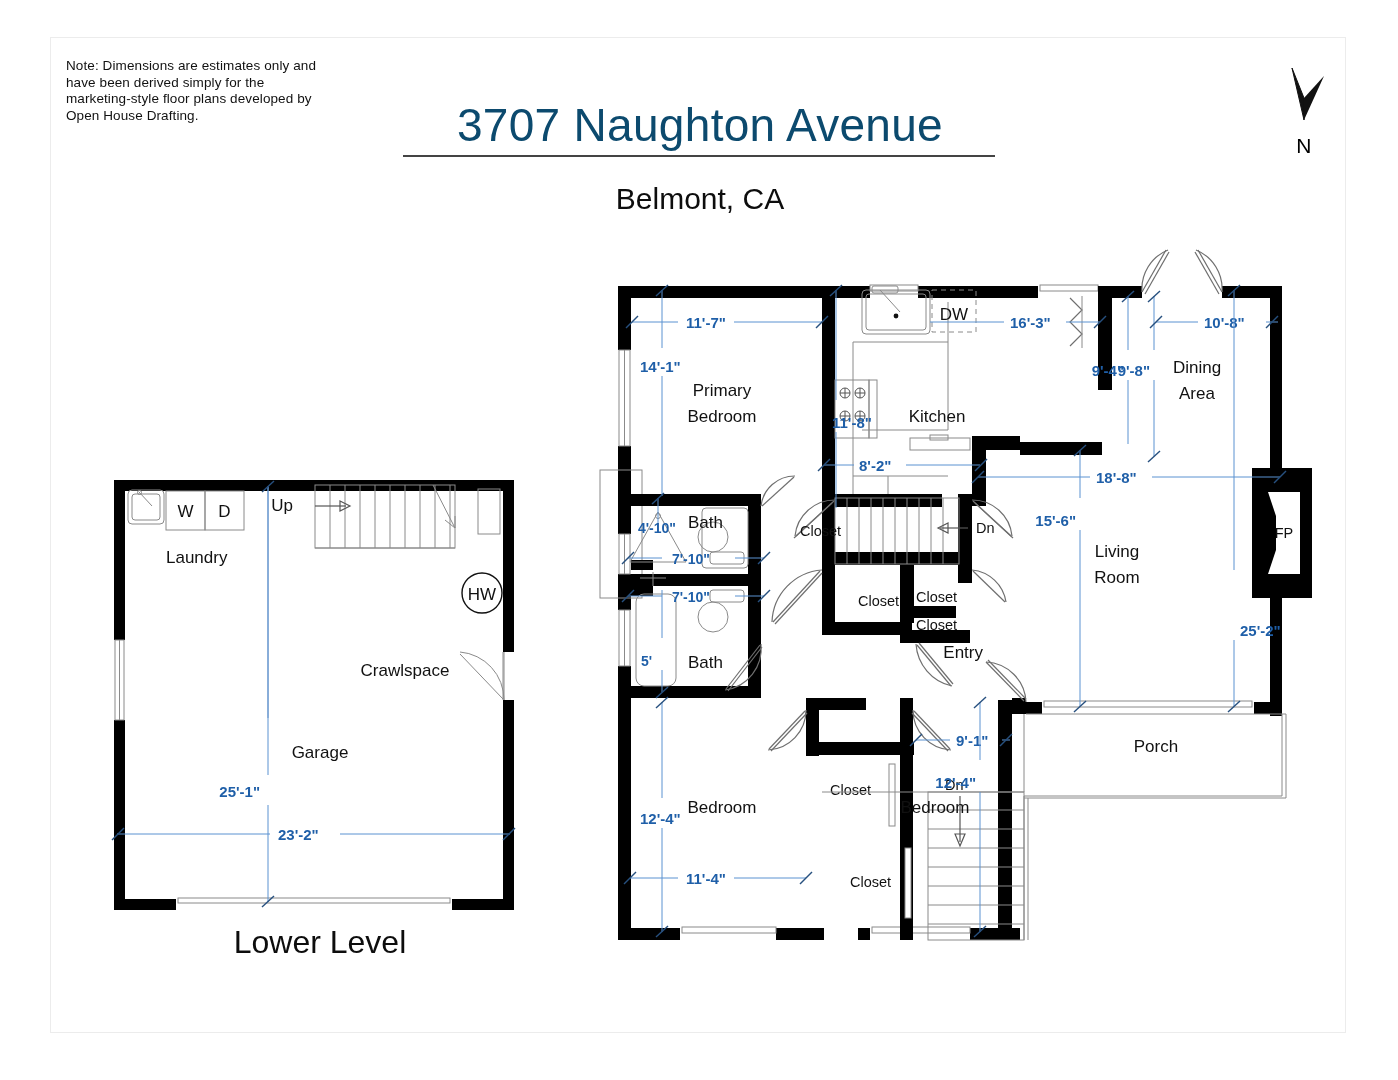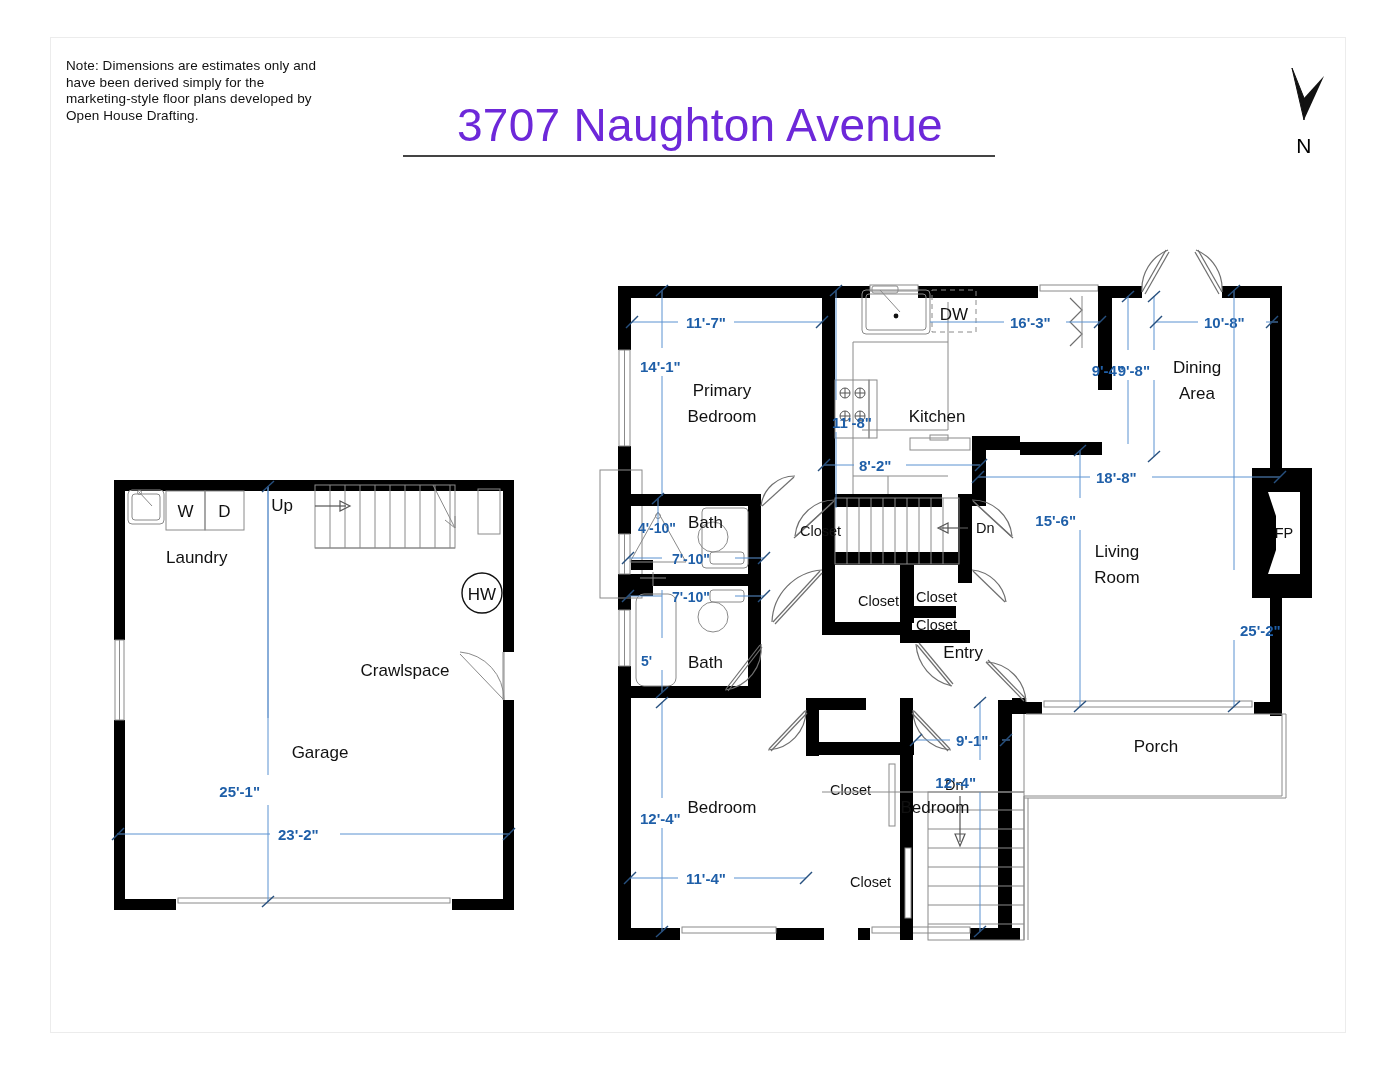--- a/index.html
+++ b/index.html
@@ -6,21 +6,21 @@
   body{width:1398px;height:1080px;overflow:hidden;
        font-family:"Liberation Sans","DejaVu Sans",sans-serif;color:#000;}
   #page{position:relative;width:1242px;height:1080px;background:#fff;}
   #sheet{position:absolute;left:50px;top:37px;width:1296px;height:996px;
          background:#fff;border:1px solid #ececec;box-sizing:border-box;}
 
   .note{position:absolute;left:66px;top:58px;width:260px;
         font-size:13.5px;line-height:16.5px;color:#111;letter-spacing:.1px;}
 
   .title{position:absolute;left:400px;top:98px;width:600px;text-align:center;
-         font-size:46px;font-weight:400;letter-spacing:.3px;color:#6d28d9;}
+         font-size:46px;font-weight:400;letter-spacing:.3px;color:#0c4a6e;}
   .title-rule{position:absolute;left:403px;top:155px;width:592px;height:2px;background:#444;}
   .subtitle{position:absolute;left:400px;top:182px;width:600px;text-align:center;
             font-size:30px;font-weight:400;color:#0d0d0d;}
 
   .compass{position:absolute;left:1272px;top:58px;width:64px;height:100px;}
   .compass svg{display:block;}
   .compass .nlab{position:absolute;left:0;top:76px;width:64px;text-align:center;
                  font-size:21px;letter-spacing:.5px;}
 
   .levelcap{position:absolute;font-size:32px;text-align:center;color:#0d0d0d;}
@@ -45,20 +45,21 @@
 </head>
 <body>
 
 <div id="page">
   <div id="sheet"></div>
 
   <div class="note">Note: Dimensions are estimates only and have been derived simply for the marketing-style floor plans developed by Open House Drafting.</div>
 
   <div class="title">3707 Naughton Avenue</div>
   <div class="title-rule"></div>
+  <div class="subtitle">Belmont, CA</div>
 
   <div class="compass">
     <svg width="64" height="80" viewBox="0 0 64 80">
       <path d="M32,62 L20,10 L32,40 Z" fill="#111"></path>
       <path d="M32,62 L20,10 L32,40 Z" fill="none" stroke="#111" stroke-width="1"></path>
       <path d="M32,62 L52,18 L32,40 Z" fill="#111"></path>
     </svg>
     <div class="nlab">N</div>
   </div>
 
@@ -158,20 +159,21 @@
       <g>
         <path class="dl" d="M17,364 L170,364"></path>
         <path class="dl" d="M240,364 L410,364"></path>
         <path class="dlk" d="M12,370 L24,358"></path>
         <path class="dlk" d="M403,370 L415,358"></path>
         <text class="dim" x="178" y="370">23'-2"</text>
       </g>
     </svg>
   </div>
 
+  <div class="levelcap" id="cap-lower">Lower Level</div>
 
   <div class="plan" id="plan-main" style="left:600px;top:240px;">
     <svg width="720" height="700" viewBox="0 0 720 700">
 
       <g class="wall">
 
         <rect x="18" y="46" width="13" height="424"></rect>
         <rect x="18" y="46" width="252" height="12"></rect>
         <rect x="318" y="46" width="120" height="12"></rect>
         <rect x="452" y="46" width="90" height="12"></rect>

